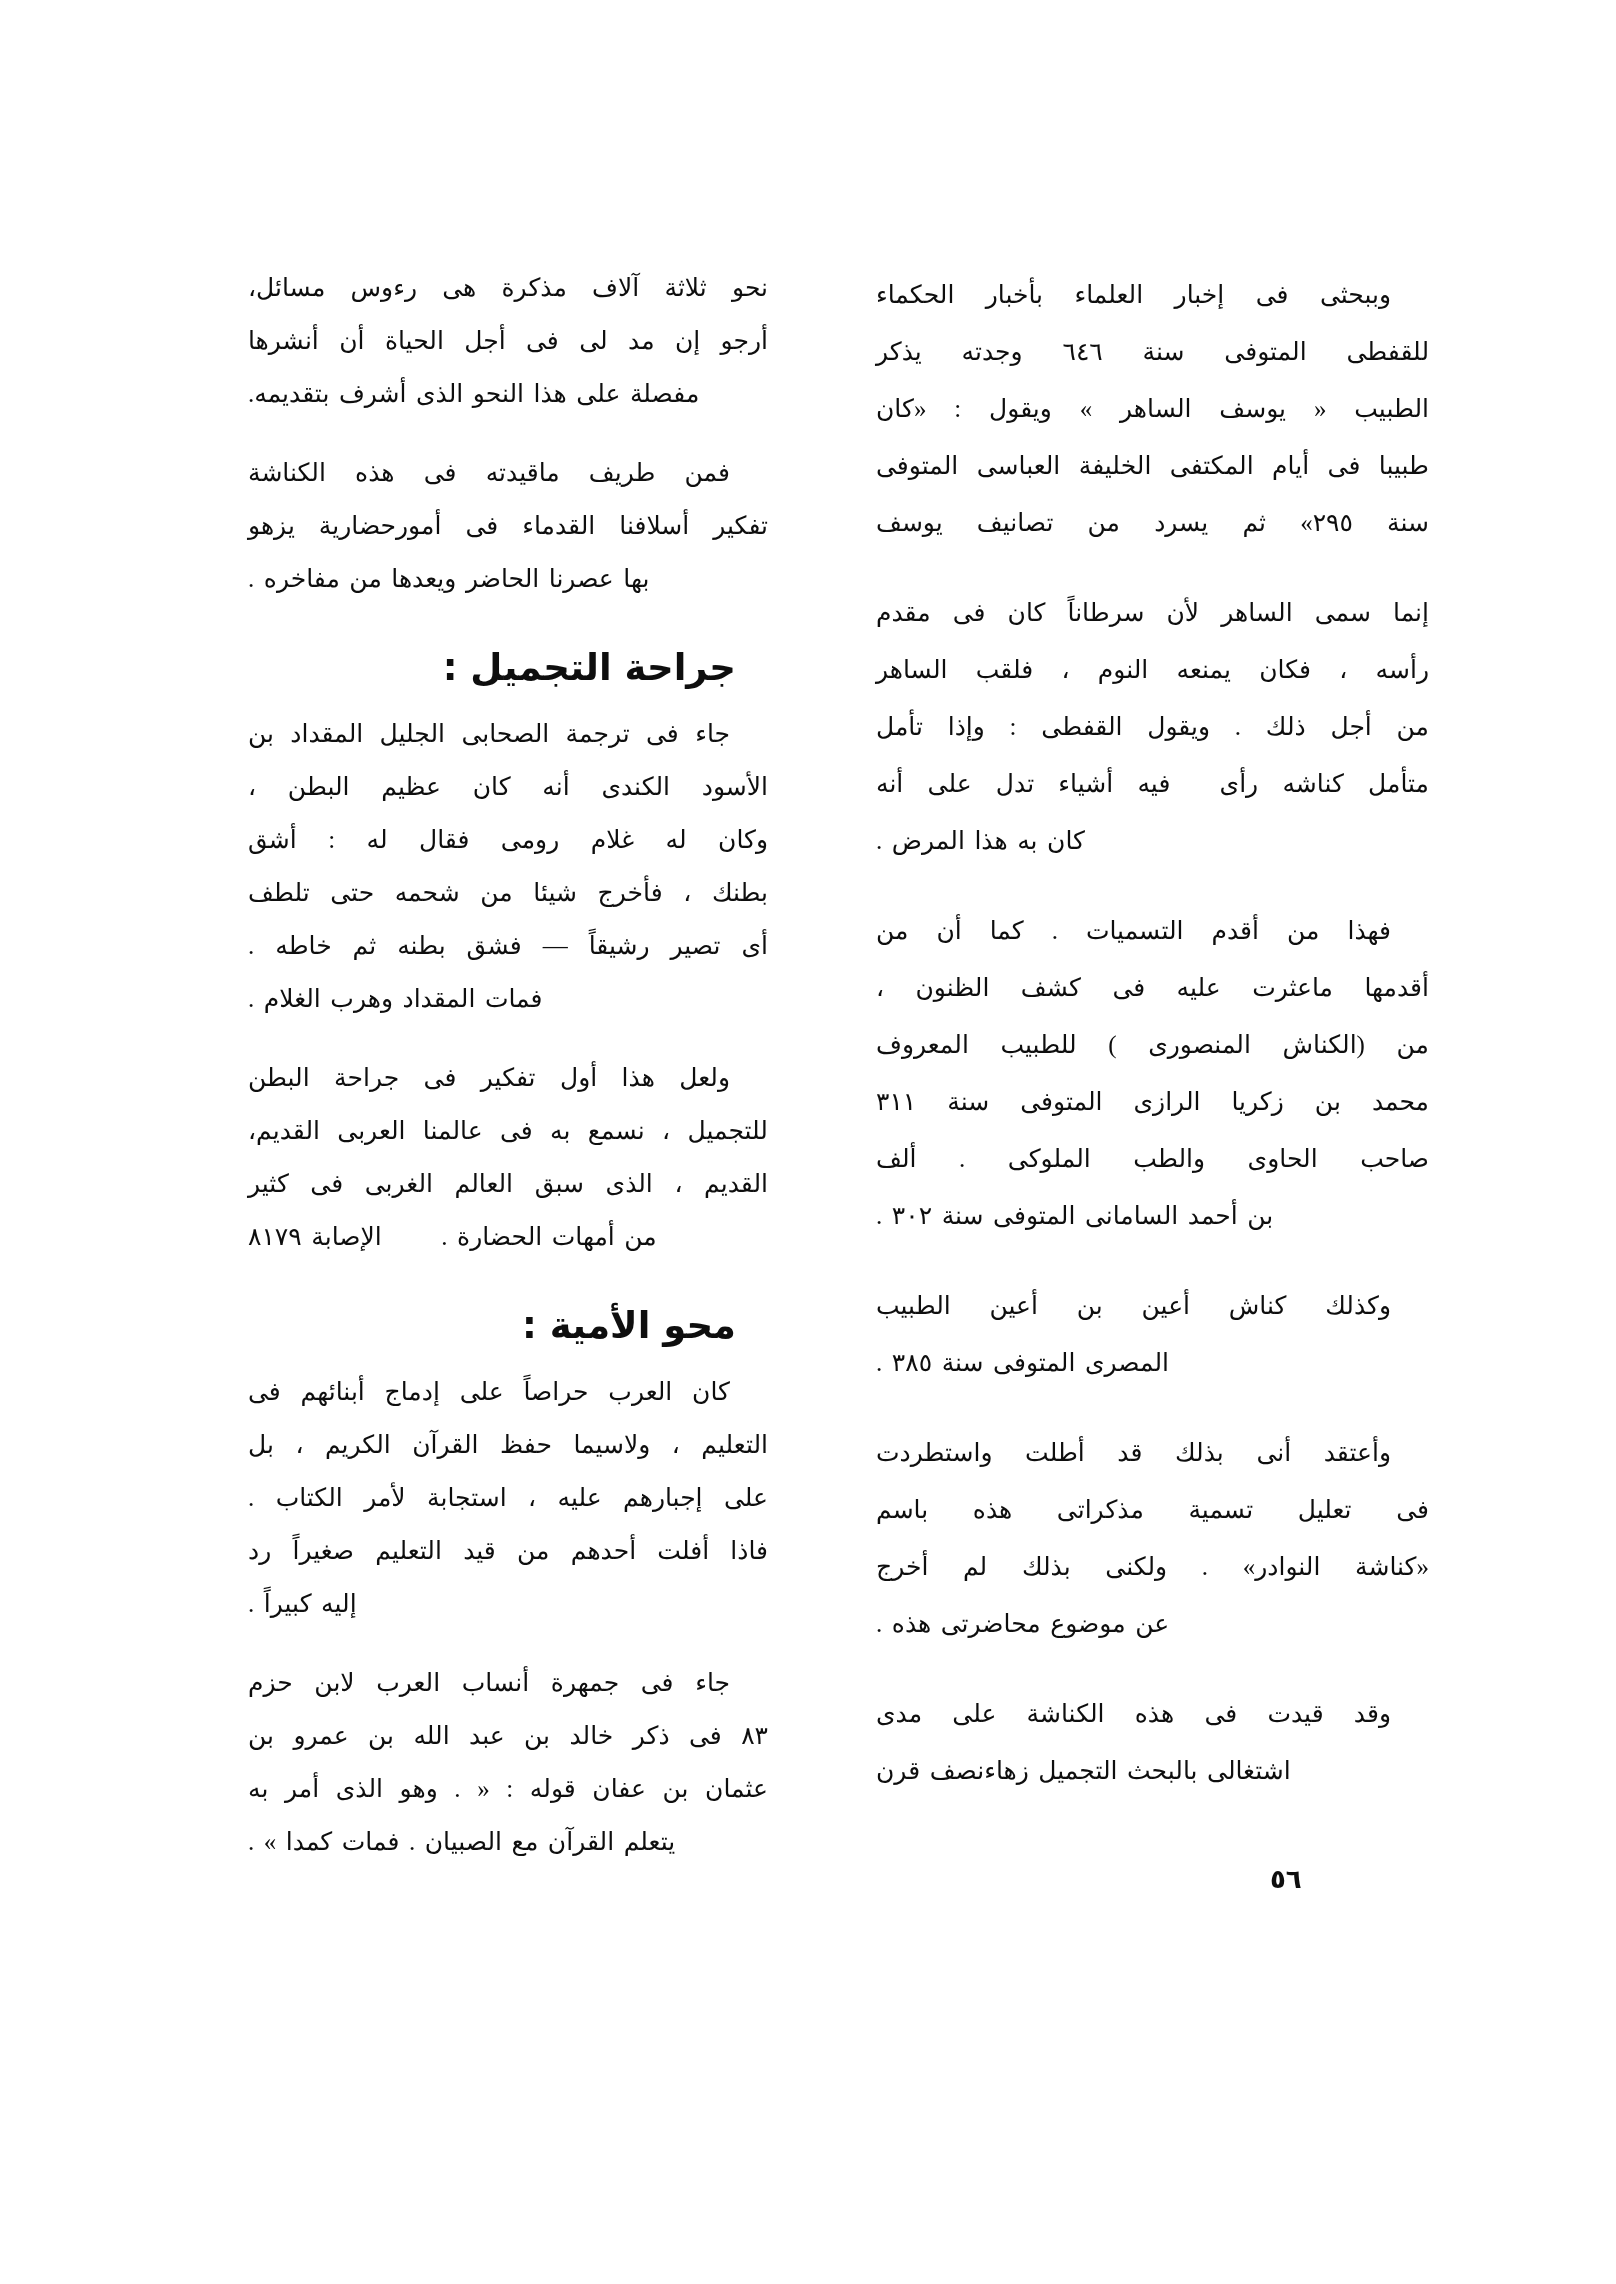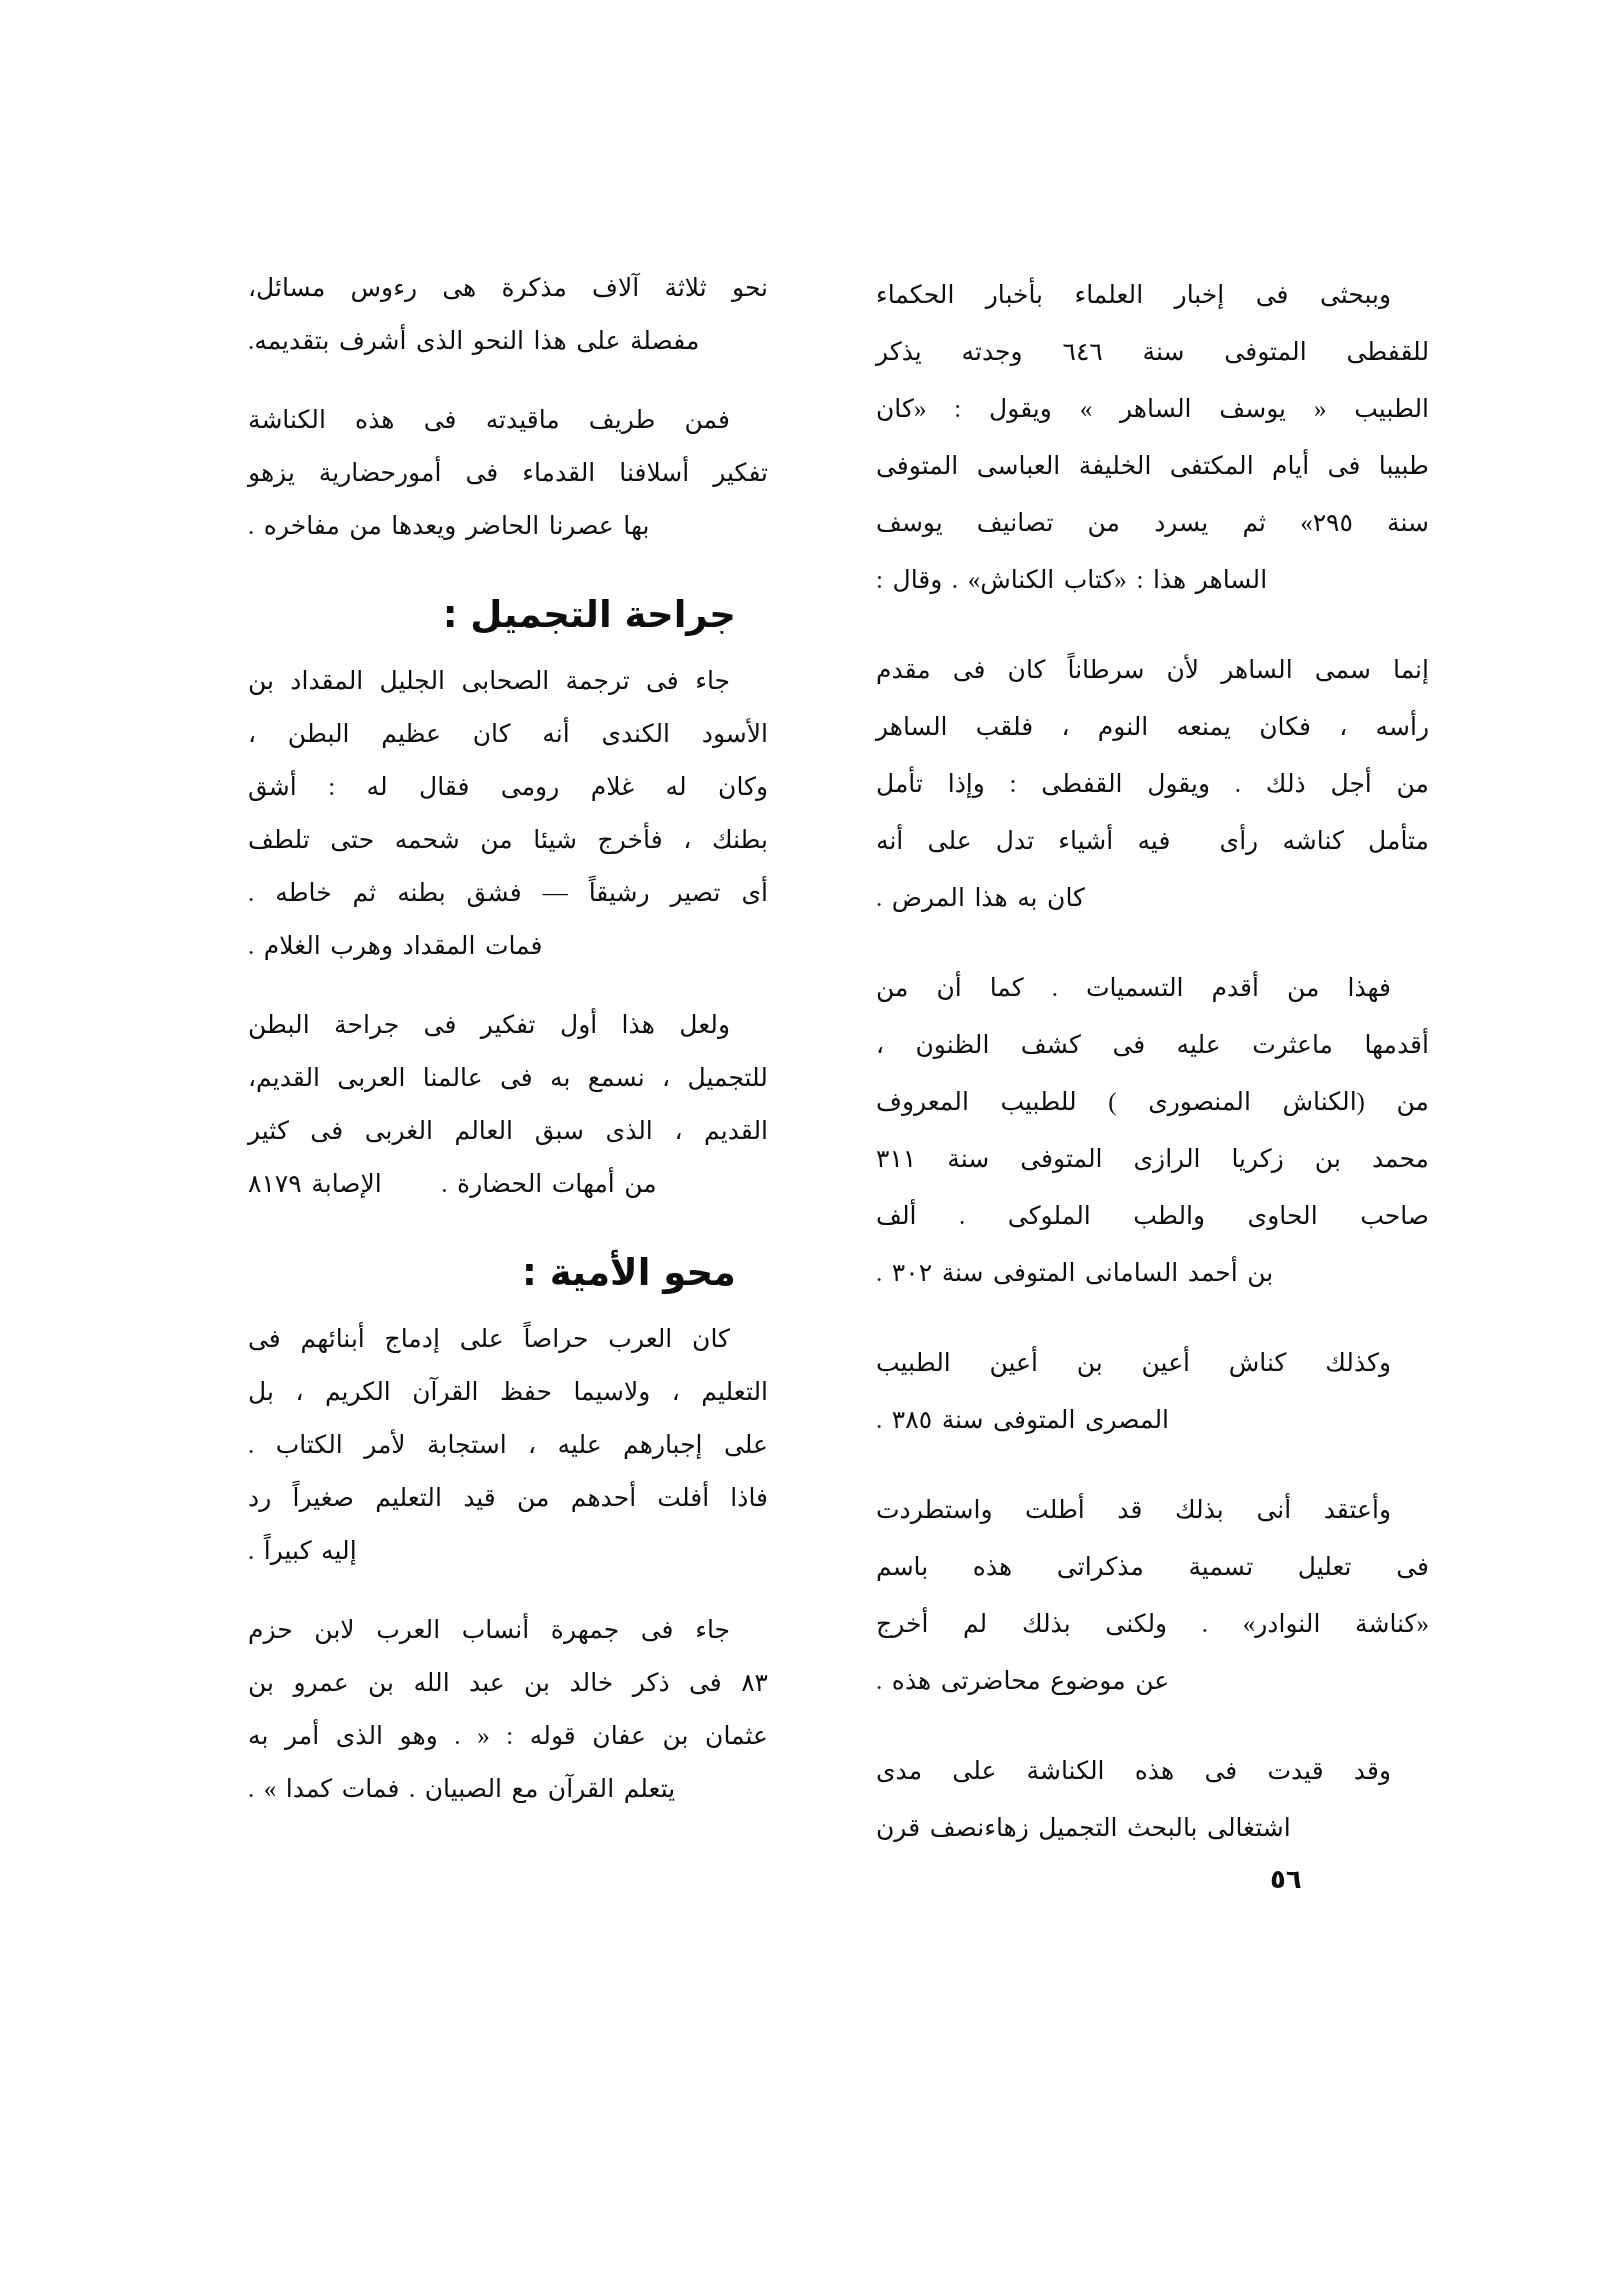--- a/index.html
+++ b/index.html
@@ -66,21 +66,20 @@
 <body>
 
 <div class="page">
   <div class="column col-right">
       <div class="para">
         <div class="ln ln-first-indent">وببحثى فى إخبار العلماء بأخبار الحكماء</div>
         <div class="ln">للقفطى المتوفى سنة ٦٤٦ وجدته يذكر</div>
         <div class="ln">الطبيب « يوسف الساهر » ويقول : «كان</div>
         <div class="ln">طبيبا فى أيام المكتفى الخليفة العباسى المتوفى</div>
         <div class="ln">سنة ٢٩٥» ثم يسرد من تصانيف يوسف</div>
-        <div class="ln ln-last">الساهر هذا : «كتاب الكناش» . وقال :</div>
       </div>
       <div class="para">
         <div class="ln">إنما سمى الساهر لأن سرطاناً كان فى مقدم</div>
         <div class="ln">رأسه ، فكان يمنعه النوم ، فلقب الساهر</div>
         <div class="ln">من أجل ذلك . ويقول القفطى : وإذا تأمل</div>
         <div class="ln">متأمل كناشه رأى  فيه أشياء تدل على أنه</div>
         <div class="ln ln-last">كان به هذا المرض .</div>
       </div>
       <div class="para">
         <div class="ln ln-first-indent">فهذا من أقدم التسميات . كما أن من</div>
@@ -101,20 +100,21 @@
         <div class="ln ln-last">عن موضوع محاضرتى هذه .</div>
       </div>
       <div class="para">
         <div class="ln ln-first-indent">وقد قيدت فى هذه الكناشة على مدى</div>
         <div class="ln ln-last">اشتغالى بالبحث التجميل زهاءنصف قرن</div>
       </div>
     </div>
   <div class="column col-left">
       <div class="para">
         <div class="ln">نحو ثلاثة آلاف مذكرة هى رءوس مسائل،</div>
+        <div class="ln">أرجو إن مد لى فى أجل الحياة أن أنشرها</div>
         <div class="ln ln-last">مفصلة على هذا النحو الذى أشرف بتقديمه.</div>
       </div>
       <div class="para">
         <div class="ln ln-first-indent">فمن طريف ماقيدته فى هذه الكناشة</div>
         <div class="ln">تفكير أسلافنا القدماء فى أمورحضارية يزهو</div>
         <div class="ln ln-last">بها عصرنا الحاضر ويعدها من مفاخره .</div>
       </div>
       <div class="heading">جراحة التجميل :</div>
       <div class="para">
         <div class="ln ln-first-indent">جاء فى ترجمة الصحابى الجليل المقداد بن</div>

